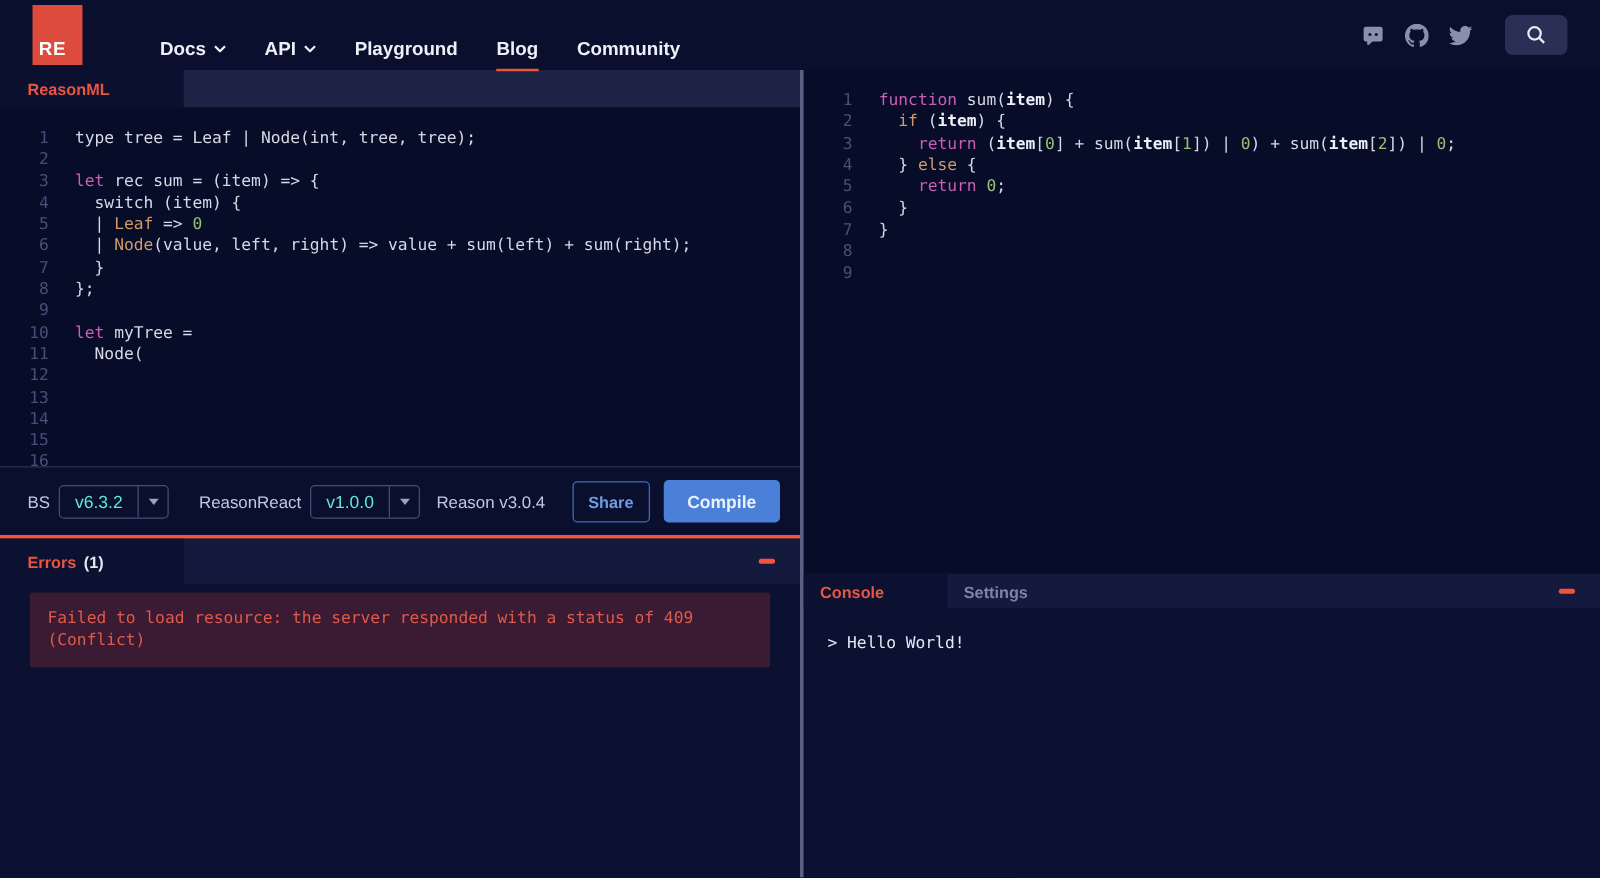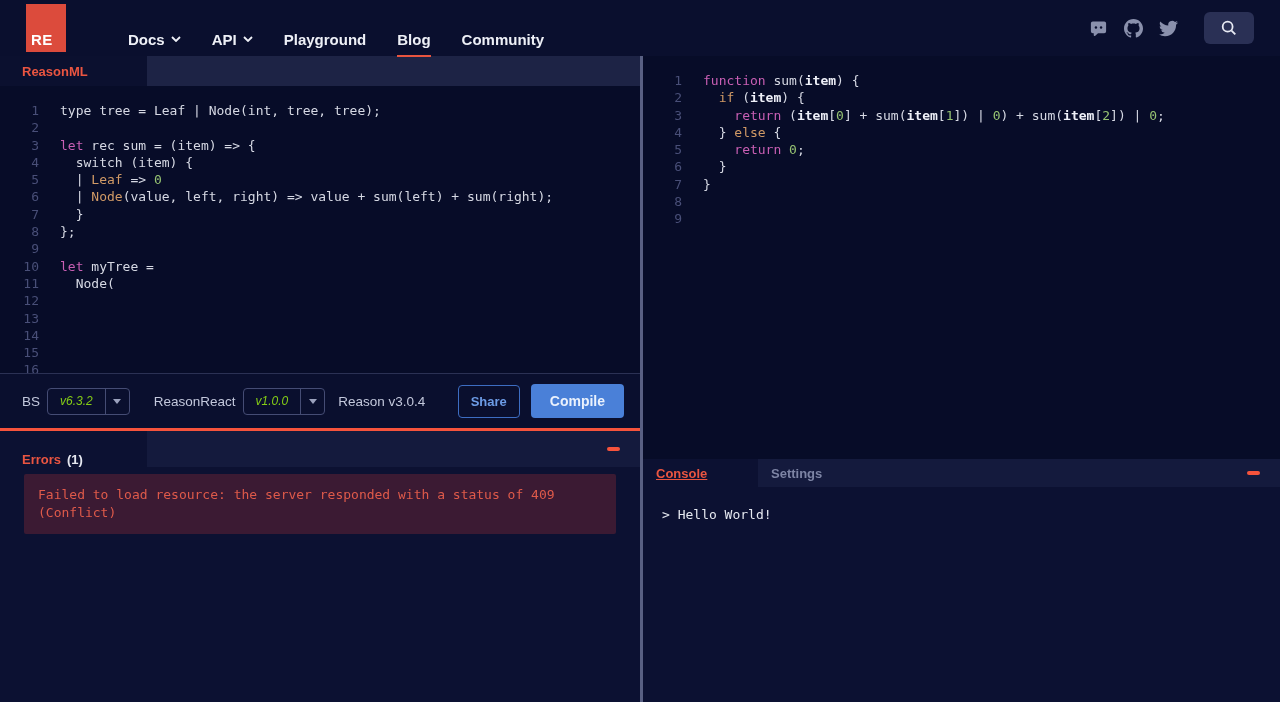--- a/index.html
+++ b/index.html
@@ -51,37 +51,37 @@
   .tk-v { color:#d19a66; }
   .tk-n { color:#96c372; }
   .tk-b { color:#eef0f8; font-weight:bold; }
 
   
   .toolbar { height:55px; flex:none; background:#0a0f2e; border-top:1px solid #2b3154;
              display:flex; align-items:center; padding:0 16px 0 22px; }
   .tb-label { color:#c3c8dc; font-size:13.5px; }
   .dropdown { display:flex; align-items:stretch; height:27px; border:1.5px solid #454c74;
               border-radius:4px; margin:0 0 0 7px; cursor:pointer; }
-  .dd-val { display:flex; align-items:center; padding:0 12px; color:#84cc16; font-size:12px;font-style:italic; }
+  .dd-val { display:flex; align-items:center; padding:0 12px; color:#5eead4; font-size:14px; }
   .dd-arrow { display:flex; align-items:center; justify-content:center; width:24px;
               border-left:1.5px solid #454c74; }
   .dd-arrow i { width:0; height:0; border-left:4px solid transparent;
               border-right:4px solid transparent; border-top:5px solid #9ba1bd; }
   .share-btn { margin-left:auto; border:1.5px solid #3d6dc2; border-radius:4px;
               color:#6d9ce6; font-size:13px; font-weight:600; padding:8px 12px;
               background:transparent; cursor:pointer; }
   .compile-btn { margin-left:11px; background:#4a80d8; border:none; border-radius:4px;
               color:#eaf1fd; font-size:14px; font-weight:600; padding:9px 19px; cursor:pointer; }
 
   .orange-divider { height:3px; background:#f6533c; flex:none; }
 
   
   .errors-section { flex:1; background:#0c1132; display:flex; flex-direction:column; }
   .errors-bar { height:36px; flex:none; background:#141a3d; display:flex; align-items:stretch; }
-  .errors-tab { width:147px; background:#0c1132; display:flex; align-items:flex-end;
+  .errors-tab { width:147px; background:#0c1132; display:flex; align-items:center;
                 padding-left:22px; gap:6px; cursor:pointer; }
   .errors-title { color:#ea5541; font-size:13px; font-weight:600; }
   .errors-count { color:#e6e8f0; font-size:13px; font-weight:600; }
   .error-box { margin:7px 24px 0 24px; background:#3b1a33; border-radius:2px;
                padding:12px 14px; font-family:"DejaVu Sans Mono", monospace;
                font-size:13px; line-height:18px; color:#df5a4a; }
 
   
   .console-bar { height:28px; }
   .console-body { height:215px; flex:none; background:#0c1132; padding:20px 8px 0 19px;
@@ -226,21 +226,21 @@
           <div class="ln">5</div>
           <div class="ln">6</div>
           <div class="ln">7</div>
           <div class="ln">8</div>
           <div class="ln">9</div>
         </div>
       <div class="code"><div class="cl"><span class="tk-k">function</span><span class="tk-d"> sum(</span><span class="tk-b">item</span><span class="tk-d">) {</span></div><div class="cl"><span class="tk-d">  </span><span class="tk-v">if</span><span class="tk-d"> (</span><span class="tk-b">item</span><span class="tk-d">) {</span></div><div class="cl"><span class="tk-d">    </span><span class="tk-k">return</span><span class="tk-d"> (</span><span class="tk-b">item</span><span class="tk-d">[</span><span class="tk-n">0</span><span class="tk-d">] + sum(</span><span class="tk-b">item</span><span class="tk-d">[</span><span class="tk-n">1</span><span class="tk-d">]) | </span><span class="tk-n">0</span><span class="tk-d">) + sum(</span><span class="tk-b">item</span><span class="tk-d">[</span><span class="tk-n">2</span><span class="tk-d">]) | </span><span class="tk-n">0</span><span class="tk-d">;</span></div><div class="cl"><span class="tk-d">  } </span><span class="tk-v">else</span><span class="tk-d"> {</span></div><div class="cl"><span class="tk-d">    </span><span class="tk-k">return</span><span class="tk-d"> </span><span class="tk-n">0</span><span class="tk-d">;</span></div><div class="cl"><span class="tk-d">  }</span></div><div class="cl"><span class="tk-d">}</span></div></div>
     </div>
 
     <div class="tabbar console-bar" style="background:#141a3d;">
-      <div class="tab active tab-right-active" style="background:#0c1132;text-decoration:underline;">
+      <div class="tab active tab-right-active" style="background:#0c1132;">
         <span>Console</span>
       </div>
       <div class="tab tab-inactive">
         <span>Settings</span>
       </div>
       <div class="spacer"></div>
       <span class="minus"></span>
     </div>
 
     <div class="console-body">&gt; Hello World!</div>

